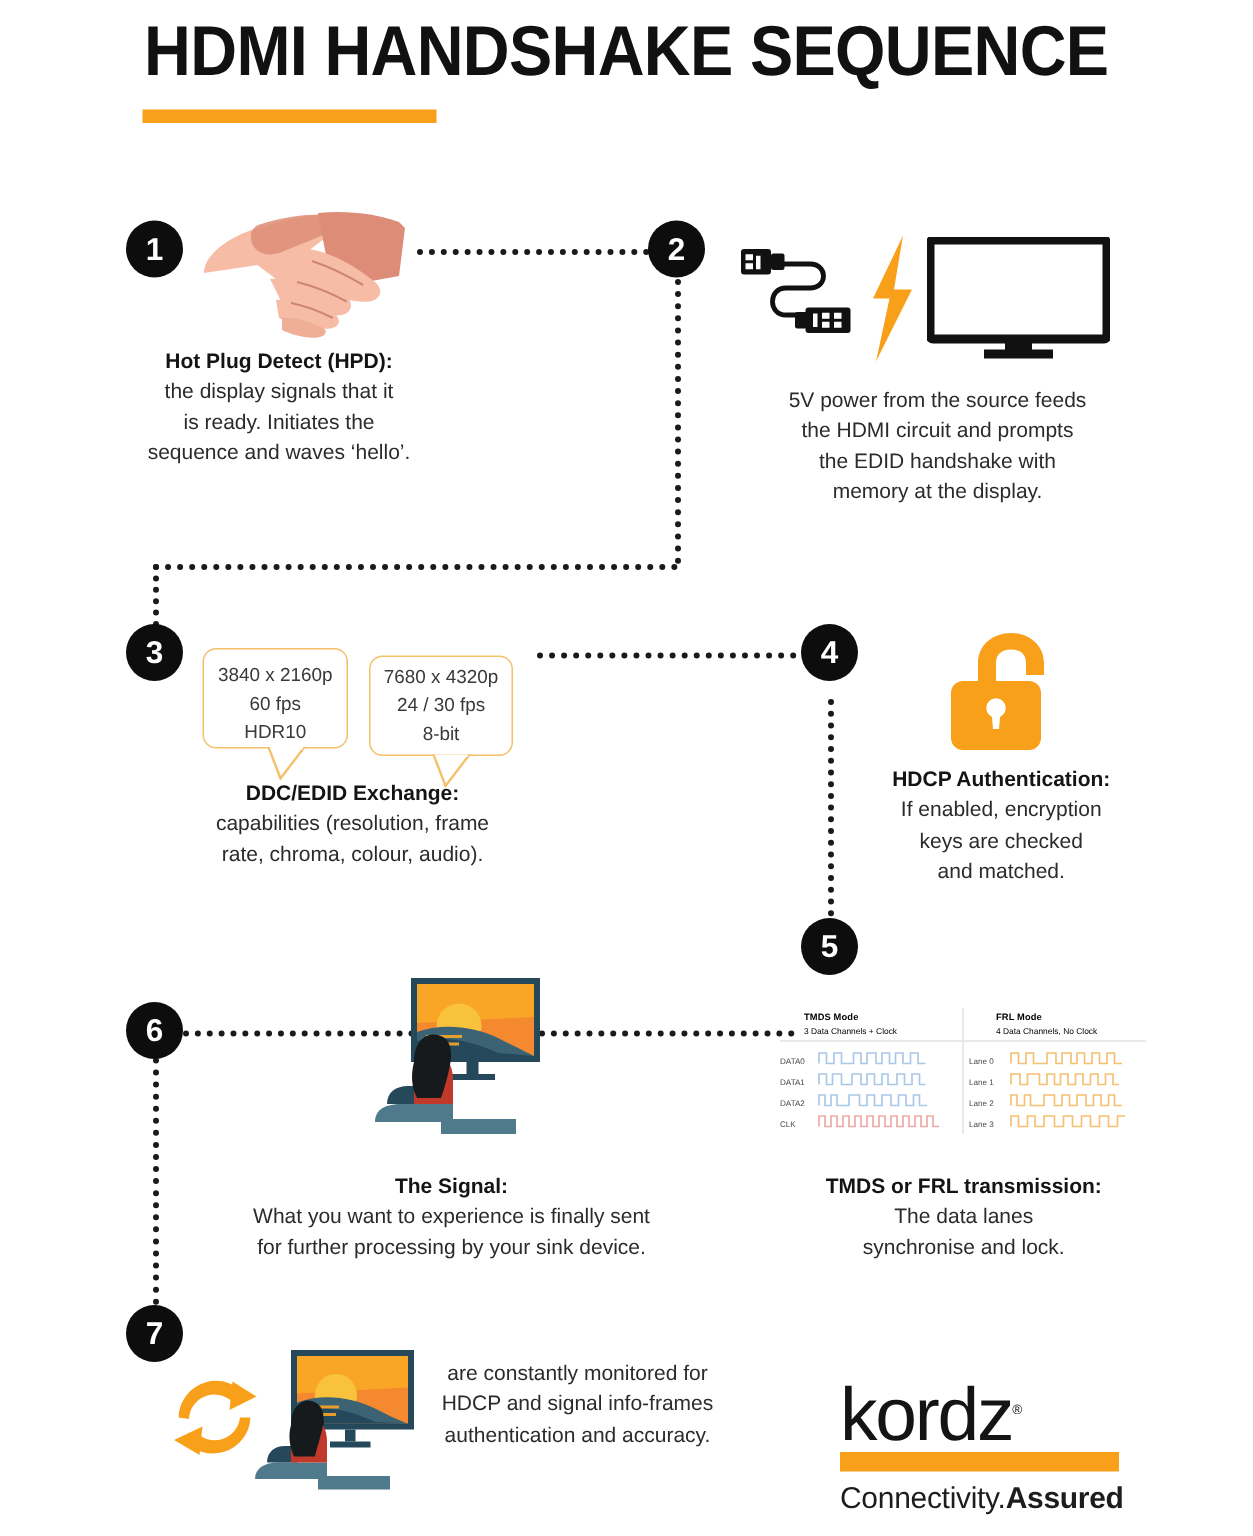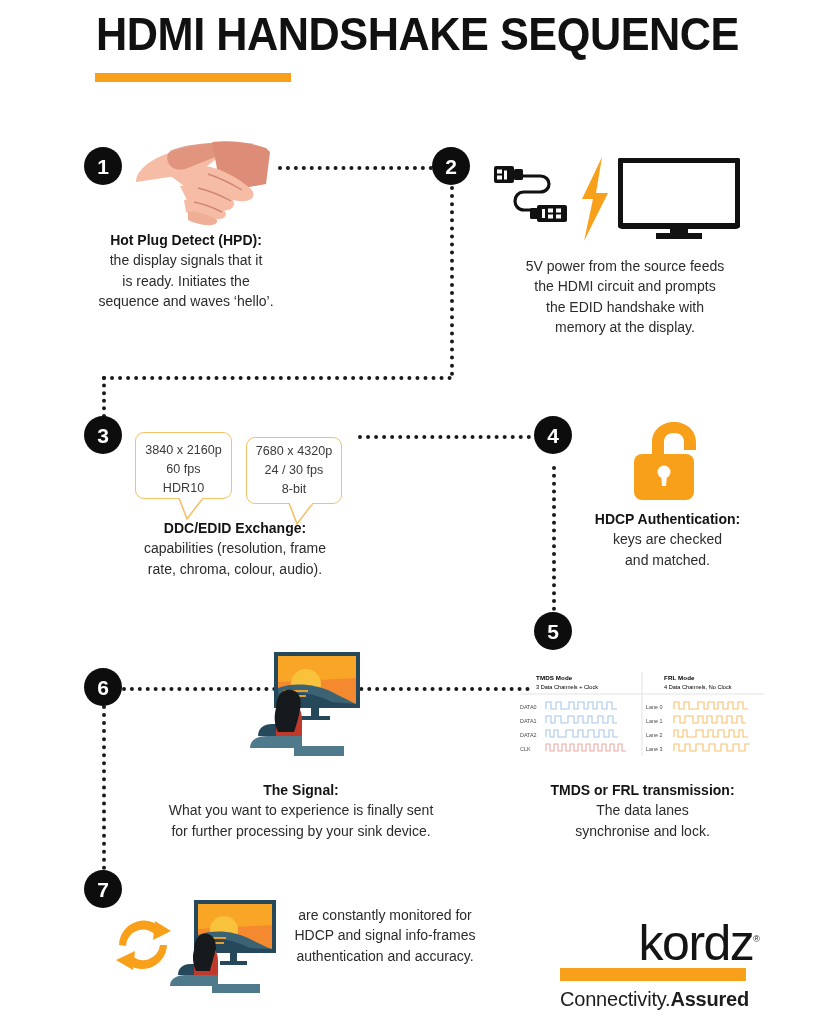--- a/index.html
+++ b/index.html
@@ -112,21 +112,20 @@
 
   
   #logo-block { left: 560px; top: 922px; width: 200px; }
   #logo-wordmark {
     font-size: 50px;
     font-weight: 400;
     letter-spacing: -1.5px;
     color: #141414;
     line-height: 0.86;
     position: relative;
-    text-align: right;
   }
   #logo-reg {
     font-size: 9px;
     vertical-align: super;
     letter-spacing: 0;
   }
   #logo-bar {
     height: 13px;
     background: var(--accent, #F9A01B);
     margin-top: 3px;
@@ -279,20 +278,21 @@
     <svg viewBox="0 0 74 84" width="74" height="84">
       <path d="M22 38 L22 24 C22 12 32 4 44 4 C56 4 66 12 66 24 L66 32 L54 32 L54 24 C54 18 50 15 44 15 C38 15 34 18 34 24 L34 38 Z" fill="#F9A01B"></path>
       <rect x="4" y="36" width="60" height="46" rx="8" fill="#F9A01B"></rect>
       <circle cx="34" cy="54" r="6.5" fill="#ffffff"></circle>
       <path d="M31 56 L37 56 L36 68 L32 68 Z" fill="#ffffff"></path>
     </svg>
   </div>
 
   <div class="abs caption" style="left:575px; top:509px; width:185px;">
     <div style="font-weight:700;color:#141414;">HDCP Authentication:</div>
+    <div>If enabled, encryption</div>
     <div>keys are checked</div>
     <div>and matched.</div>
   </div>
 
   <div class="abs badge" style="left:534px; top:612px;">5</div>
 
   <div class="abs" id="waveform-panel">
     <svg viewBox="0 0 252 92" width="252" height="92">
       <line x1="126" y1="4" x2="126" y2="88" stroke="#E3E3E3" stroke-width="1"></line>
       <line x1="4" y1="26" x2="248" y2="26" stroke="#E3E3E3" stroke-width="1"></line>

